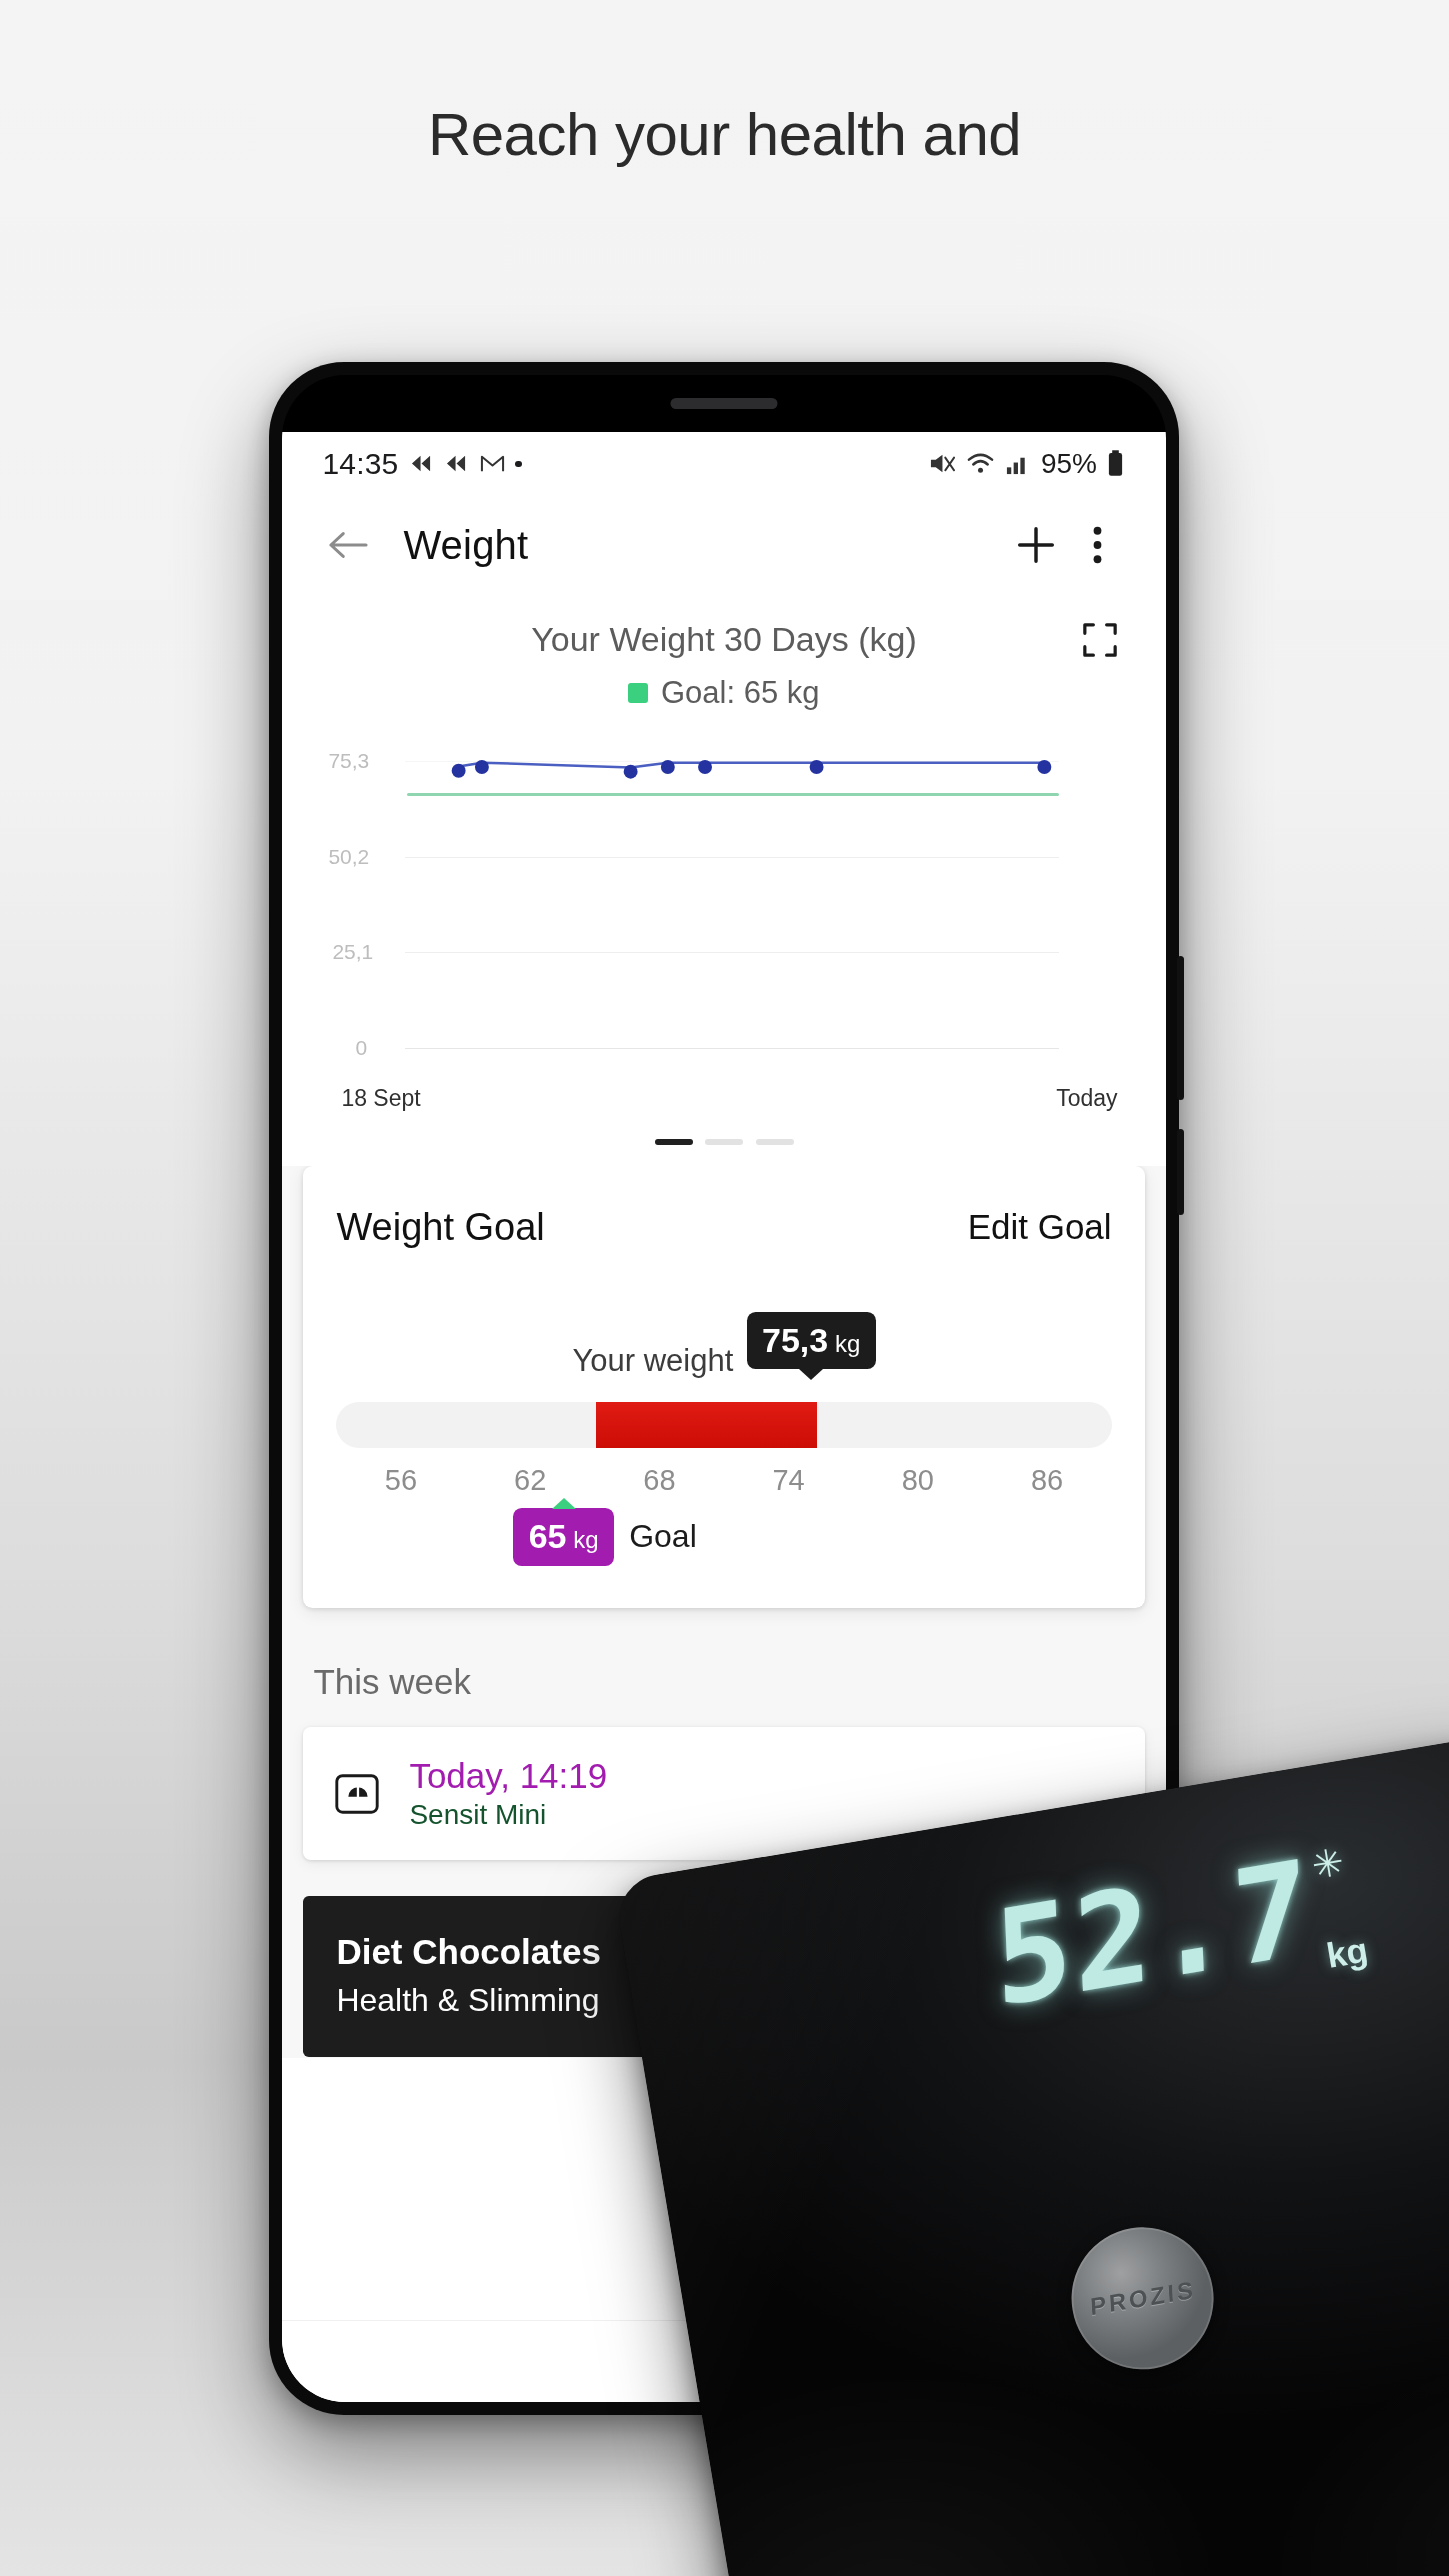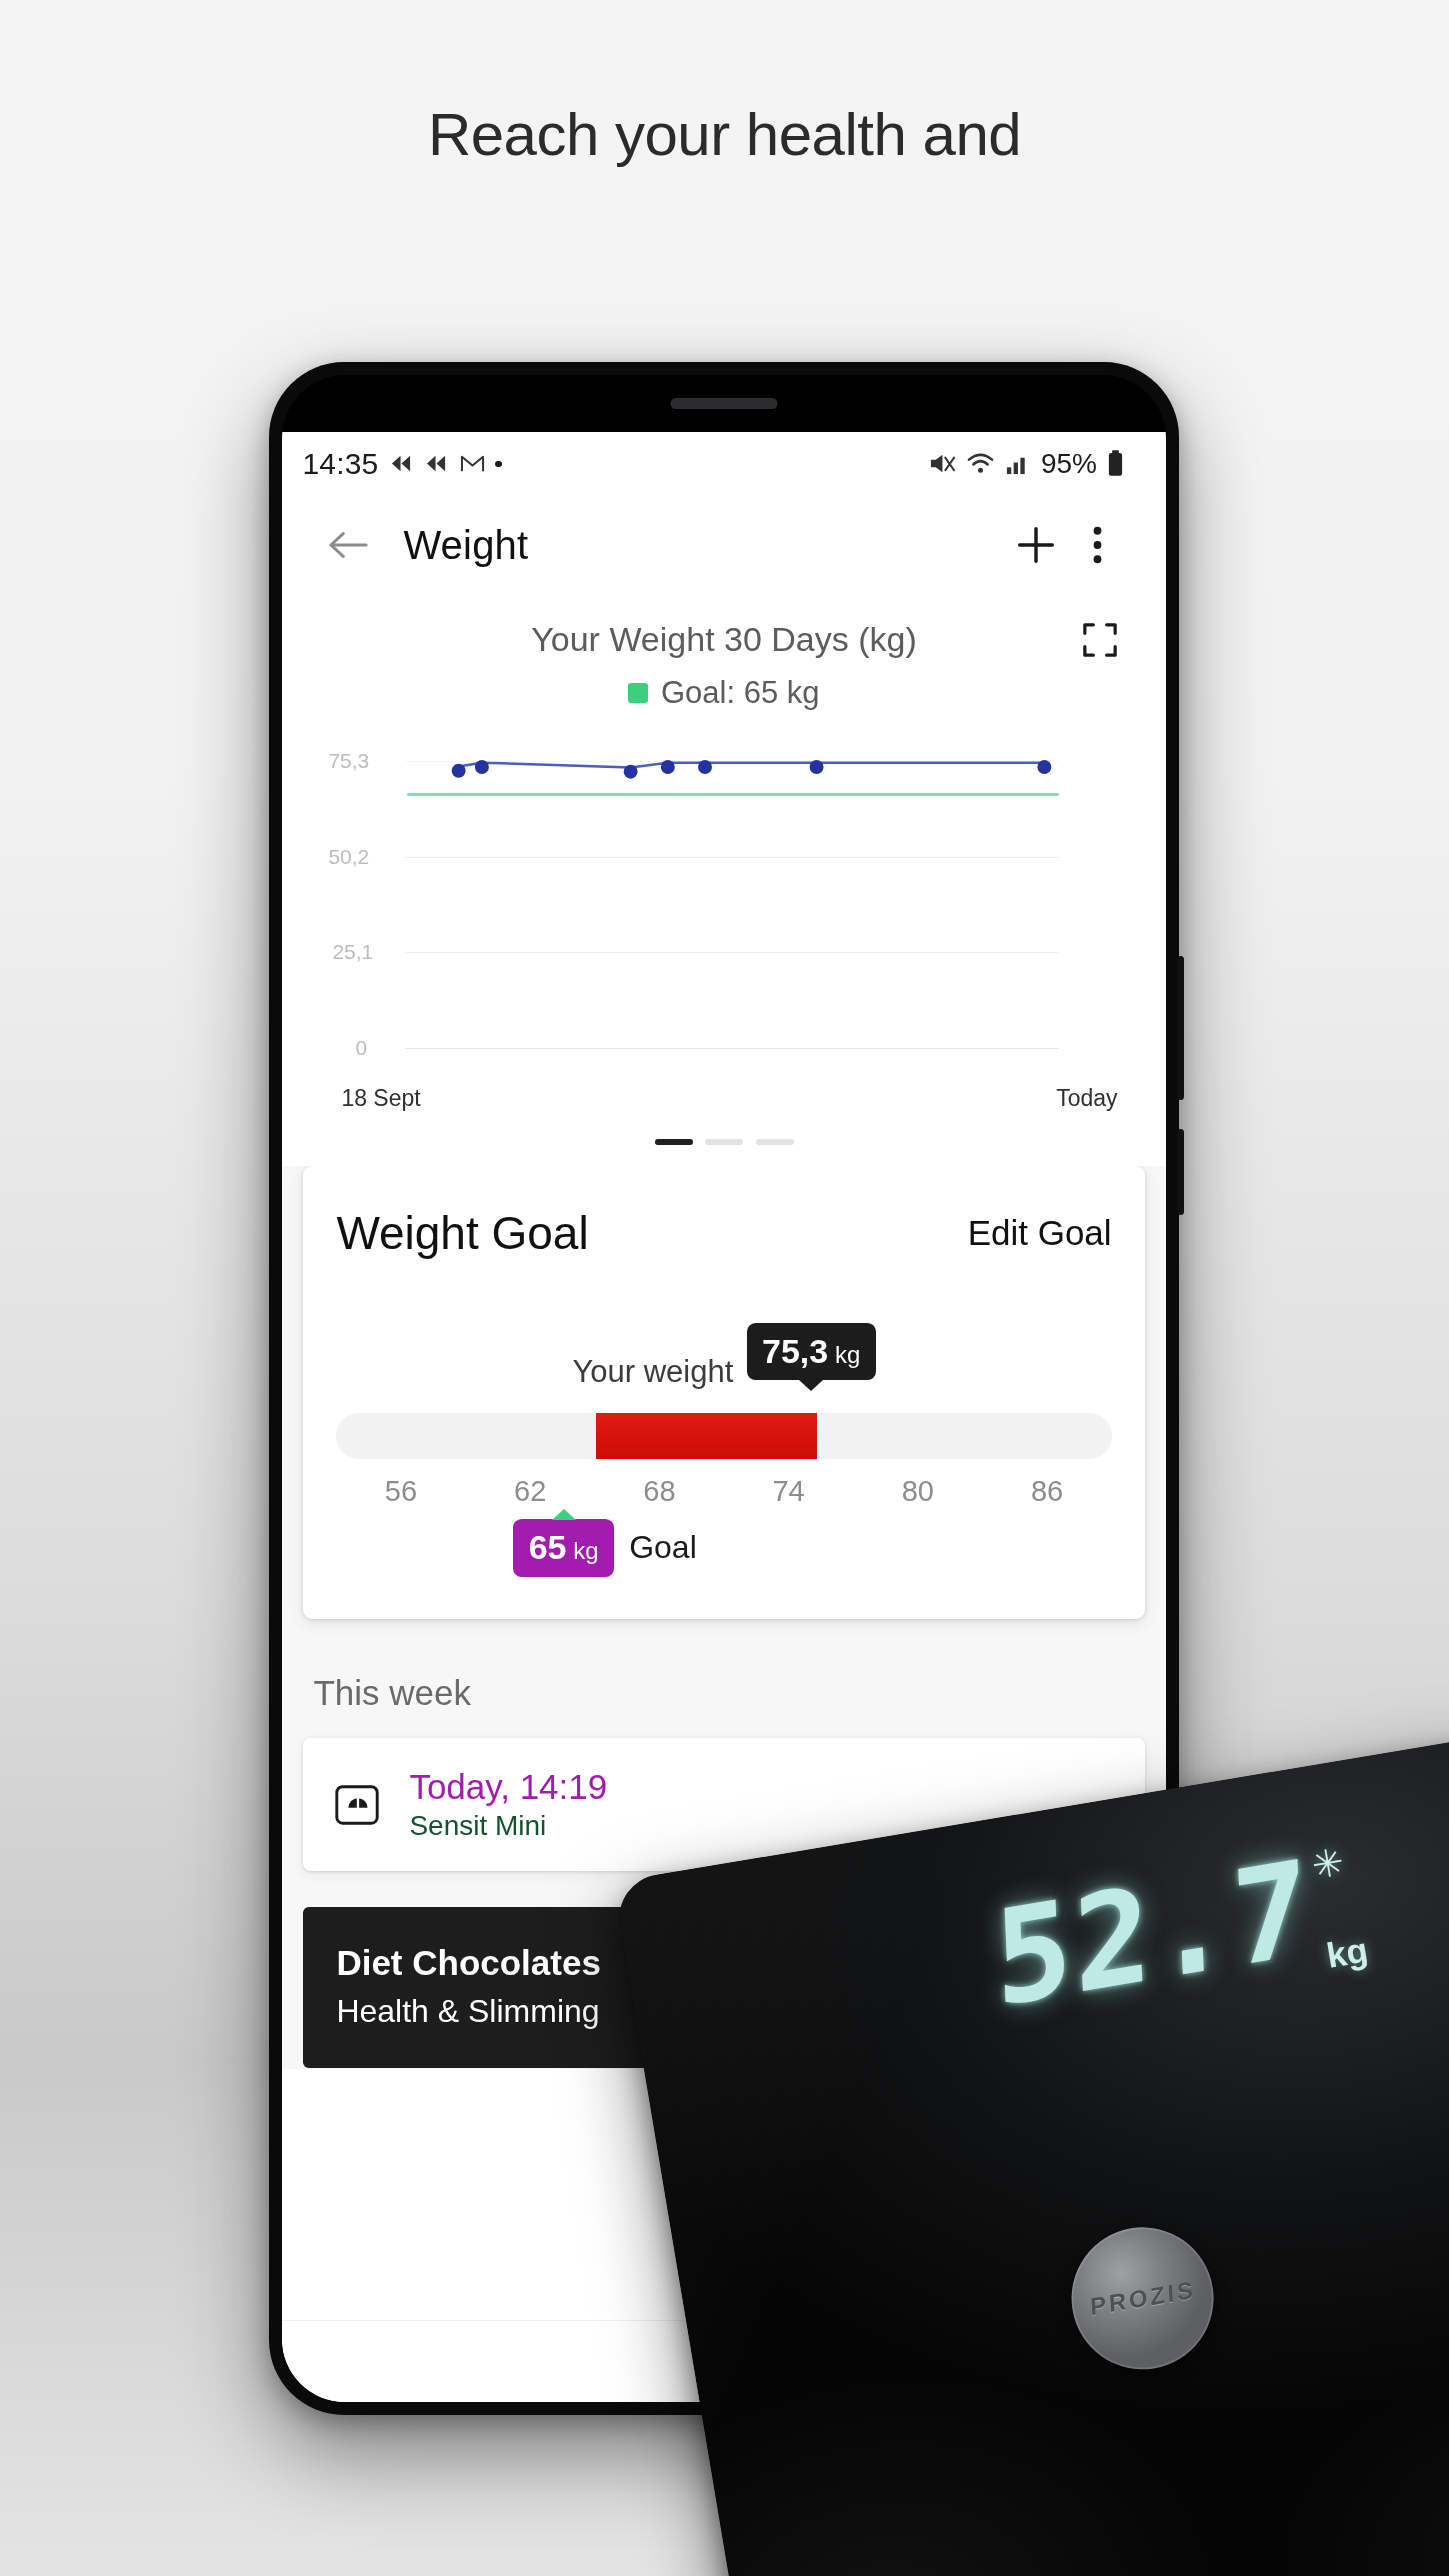--- a/index.html
+++ b/index.html
@@ -45,21 +45,21 @@
   
   .side-btn {
     position:absolute; right:-4.8px; background:#111; border-radius:3.8px; width:6.7px;
   }
   .side-btn.a { top:594px; height:144px; }
   .side-btn.b { top:767px; height:86px; }
 
   
   .statusbar {
     height:63px; display:flex; align-items:center;
-    padding:0 42px 0 20px; justify-content:space-between;
+    padding:0 42px 0 40px; justify-content:space-between;
     color:#1c1c1e;
   }
   .sb-left { display:flex; align-items:center; gap:10.5px; }
   .sb-time { font-size:30px; font-weight:500; letter-spacing:0.2px; }
   .sb-right { display:flex; align-items:center; gap:9.6px; }
   .sb-pct { font-size:28px; font-weight:500; }
   .sb-dot { width:6.7px; height:6.7px; border-radius:50%; background:#1c1c1e; }
 
   
   .appbar {
@@ -101,21 +101,21 @@
   .pg { width:38px; height:5.8px; border-radius:2.9px; background:#e2e2e2; }
   .pg.on { background:#202020; }
 
   
   .goal-card {
     margin:0 21px; background:#fff; border-radius:9.6px;
     box-shadow:0 1px 4.8px rgba(0,0,0,.13), 0 4.8px 17px rgba(0,0,0,.07);
     padding:40px 33px 42px 33px;
   }
   .goal-head { display:flex; align-items:center; justify-content:space-between; }
-  .goal-head .t { font-size:46px; color:#111; font-weight:400; }
+  .goal-head .t { font-size:38px; color:#111; font-weight:400; }
   .goal-head .e { font-size:35px; color:#111; font-weight:400; }
 
   .yw-row {
     margin-top:54px; display:flex; align-items:center; justify-content:center; gap:13.4px;
   }
   .yw-lbl { font-size:31px; color:#3c3c3c;margin-top:40px; }
   .yw-badge {
     background:#1c1c1c; color:#fff; border-radius:8.6px;
     padding:8.6px 15.3px 9.6px 15.3px; position:relative;
     display:flex; align-items:baseline; gap:6.7px;

